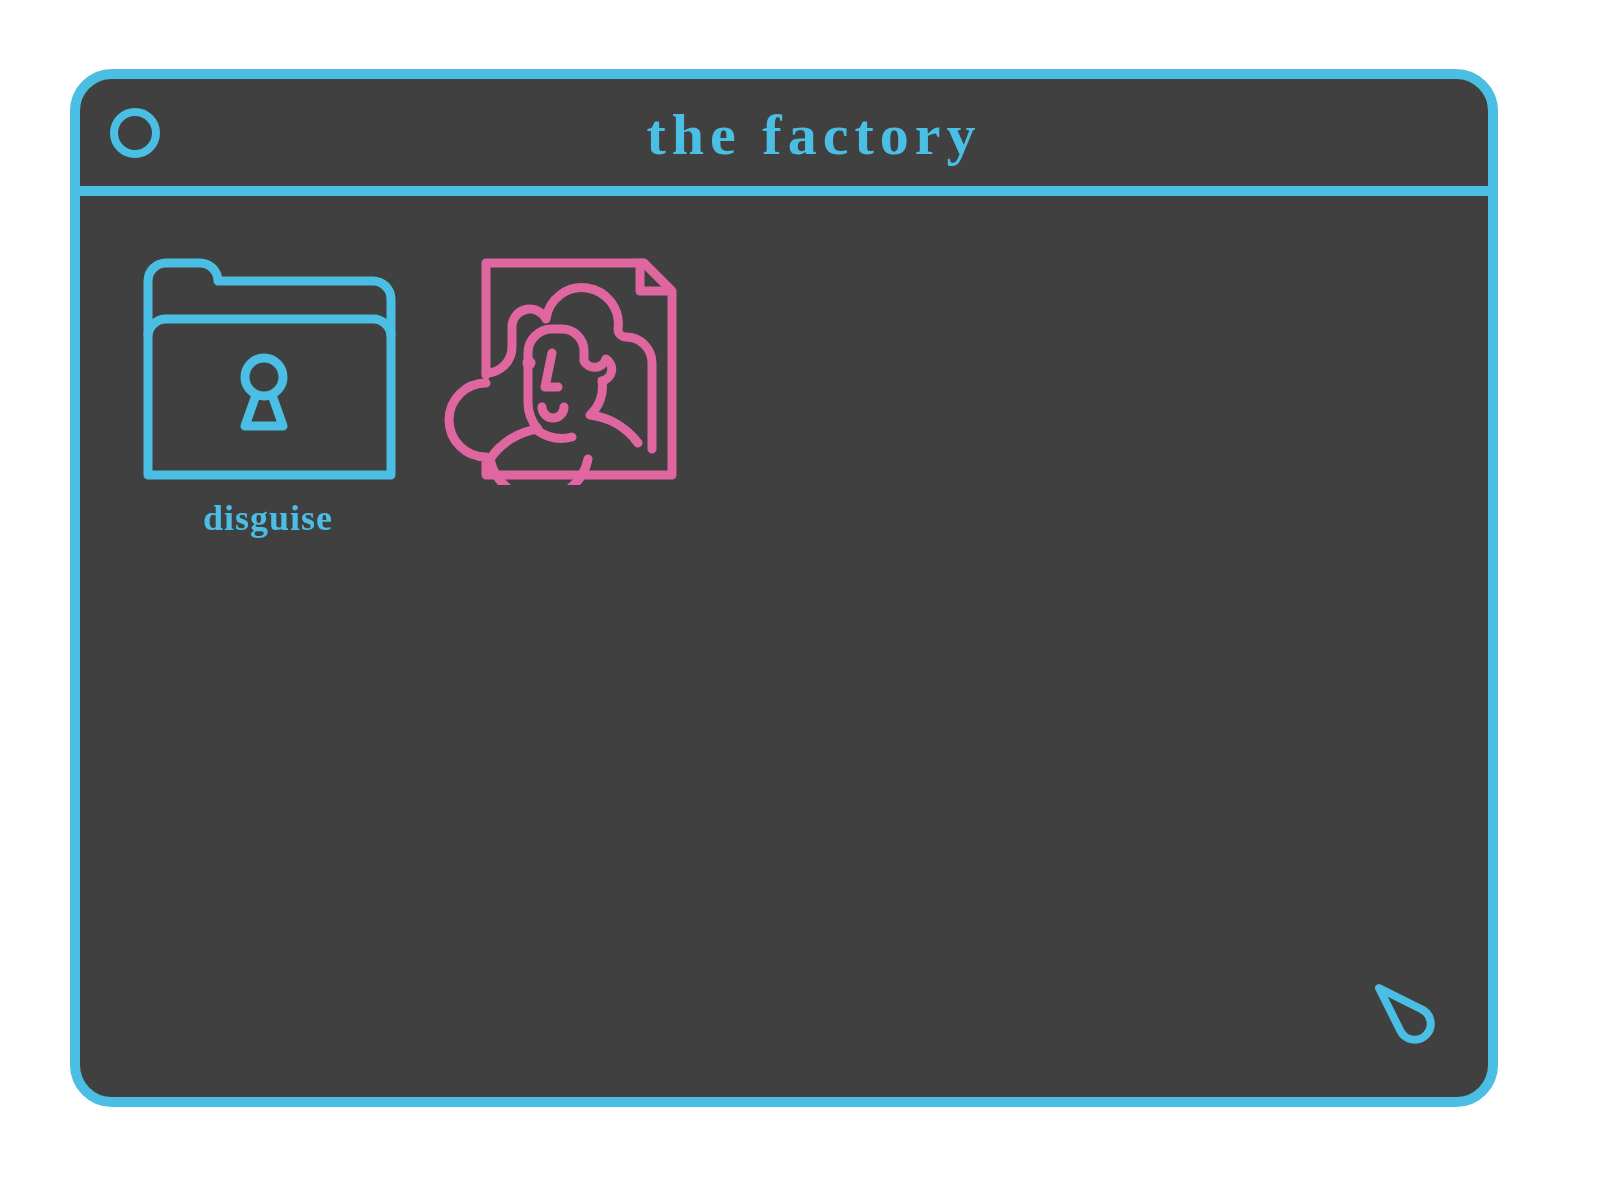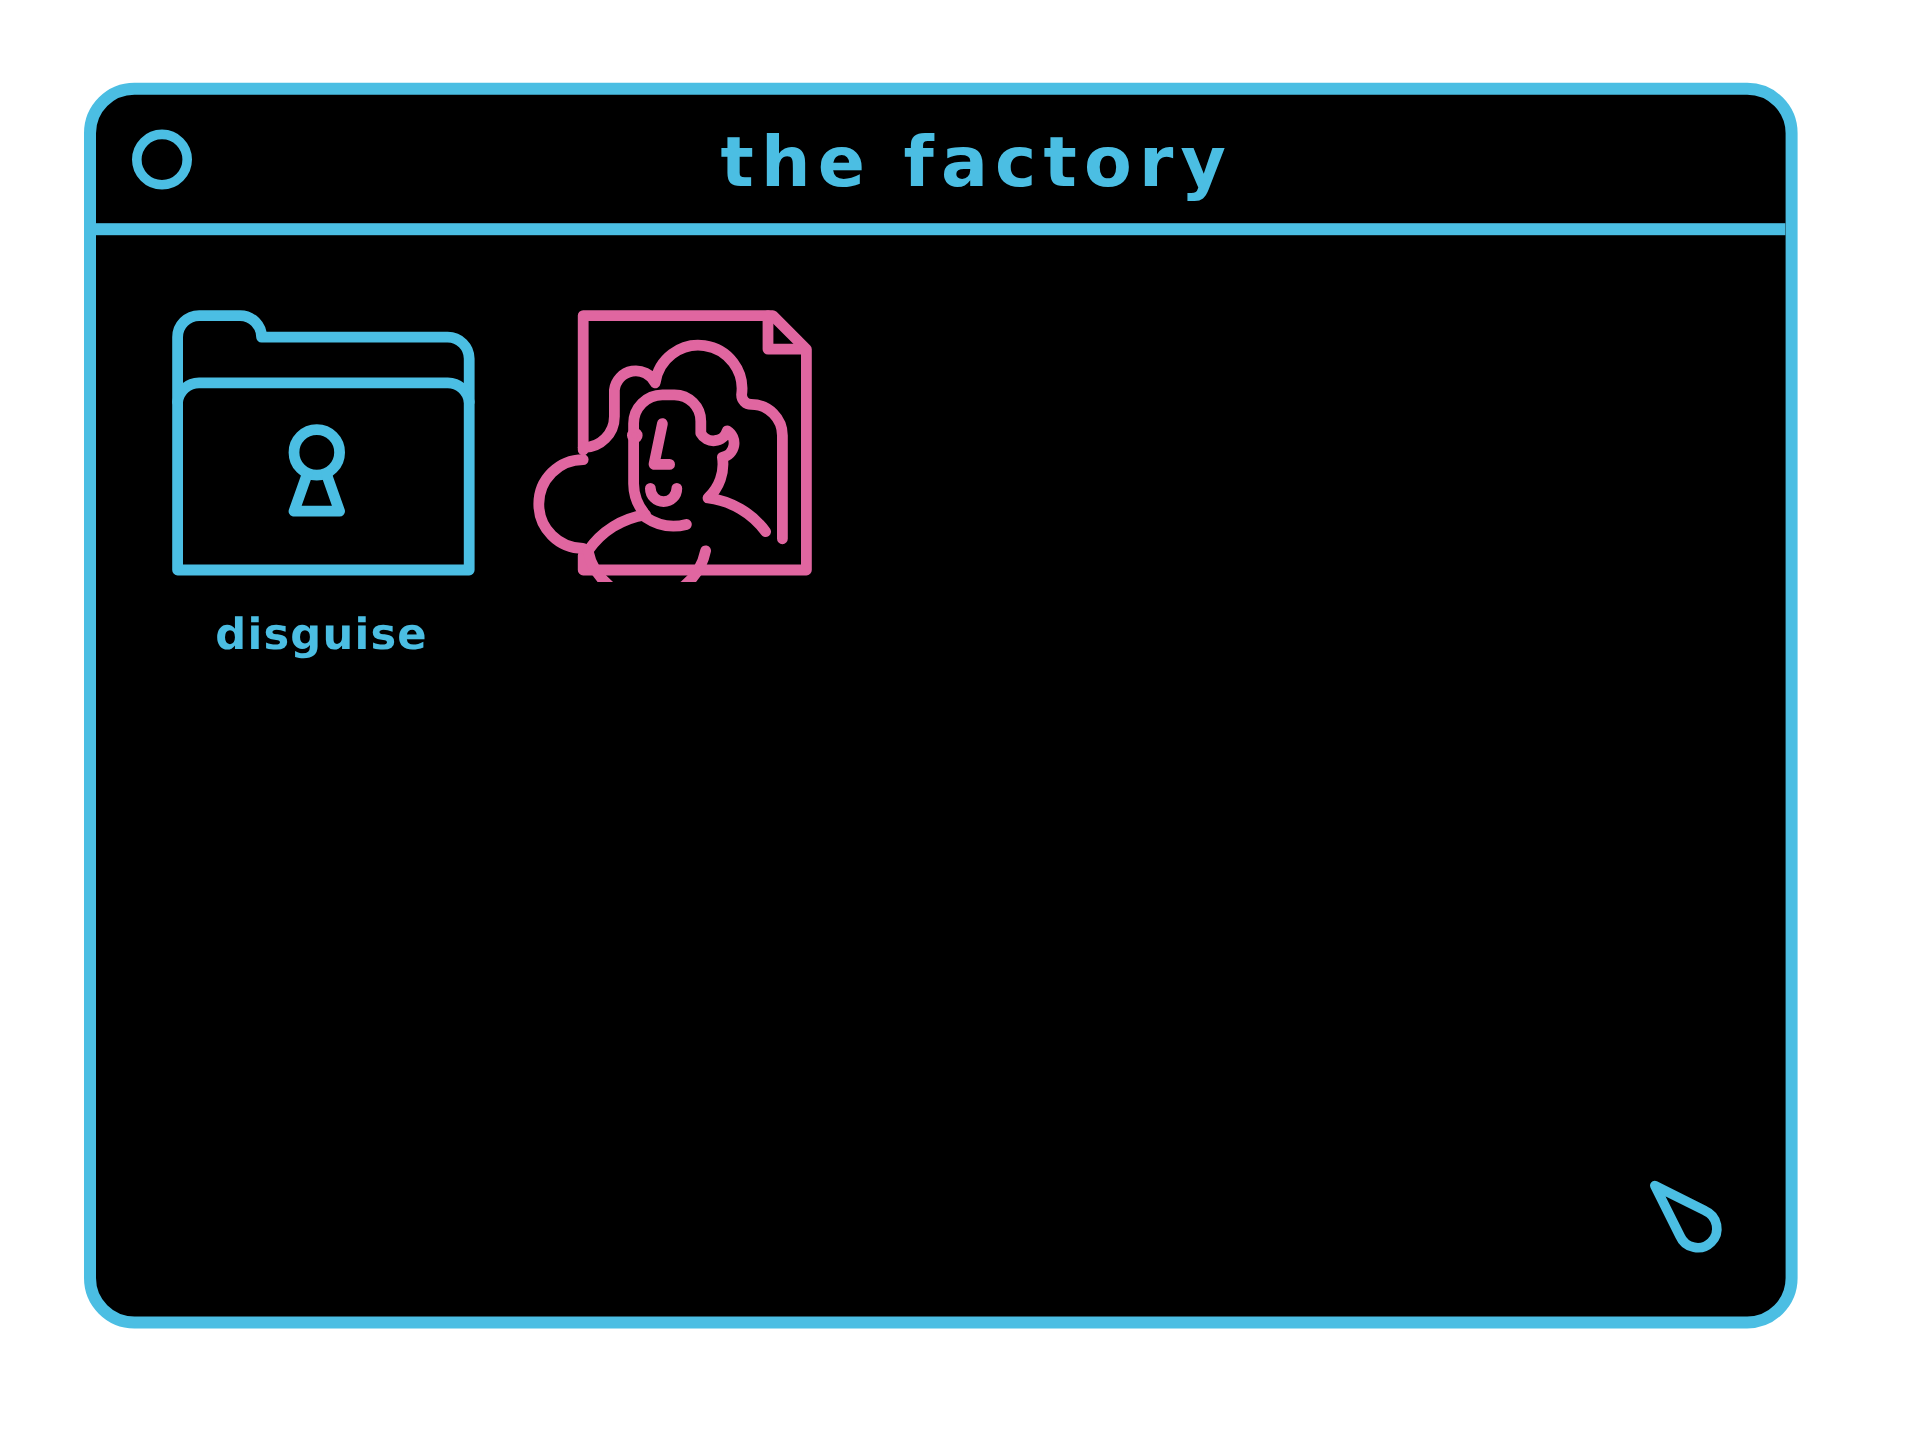--- a/index.html
+++ b/index.html
@@ -1,38 +1,39 @@
 <!DOCTYPE html>
 <html><head>
   <meta charset="utf-8">
   <style>
     html, body { margin: 0; padding: 0; background: #ffffff; }
     body { width: 1600px; height: 1200px; position: relative; overflow: hidden;
            font-family: "DejaVu Sans", sans-serif; }
     .window {
       position: absolute; left: 70px; top: 69px; width: 1408px; height: 1018px;
-      border: 10px solid #4bbee3; border-radius: 42px; background: #000000;
+      border: 10px solid #4bbee3; border-radius: 42px; background: #404040;
       overflow: hidden;
+      font-family: Liberation Serif, serif;
     }
     .titlebar {
       position: absolute; left: 0; top: 0; width: 100%; height: 107px;
       border-bottom: 10px solid #4bbee3; box-sizing: content-box;
     }
     .close-btn {
       position: absolute; left: 30px; top: 29px; width: 34px; height: 34px;
       border: 8px solid #4bbee3; border-radius: 50%; box-sizing: content-box;
       cursor: pointer;
     }
     .title {
       position: absolute; left: 0; right: 0; top: 22px; text-align: center;
       font-size: 58px; font-weight: bold; color: #4bbee3; letter-spacing: 6px;
       padding-left: 60px;
     }
     .icon-item { position: absolute; text-align: center; cursor: pointer; }
-    .icon-item .label { font-size: 36px; font-weight: bold; margin-top: 20px; letter-spacing: 1px; }
+    .icon-item .label { font-size: 36px; font-weight: bold; margin-top: 8px; letter-spacing: 1px; }
     .folder-item { left: 58px; top: 174px; width: 260px; }
     .file-item { left: 352px; top: 174px; width: 245px; }
     .cursor-icon { position: absolute; left: 1285px; top: 895px; width: 80px; height: 80px; }
   </style>
 </head>
 <body>
 
 <div class="window">
   <div class="titlebar">
     <div class="close-btn"></div>

